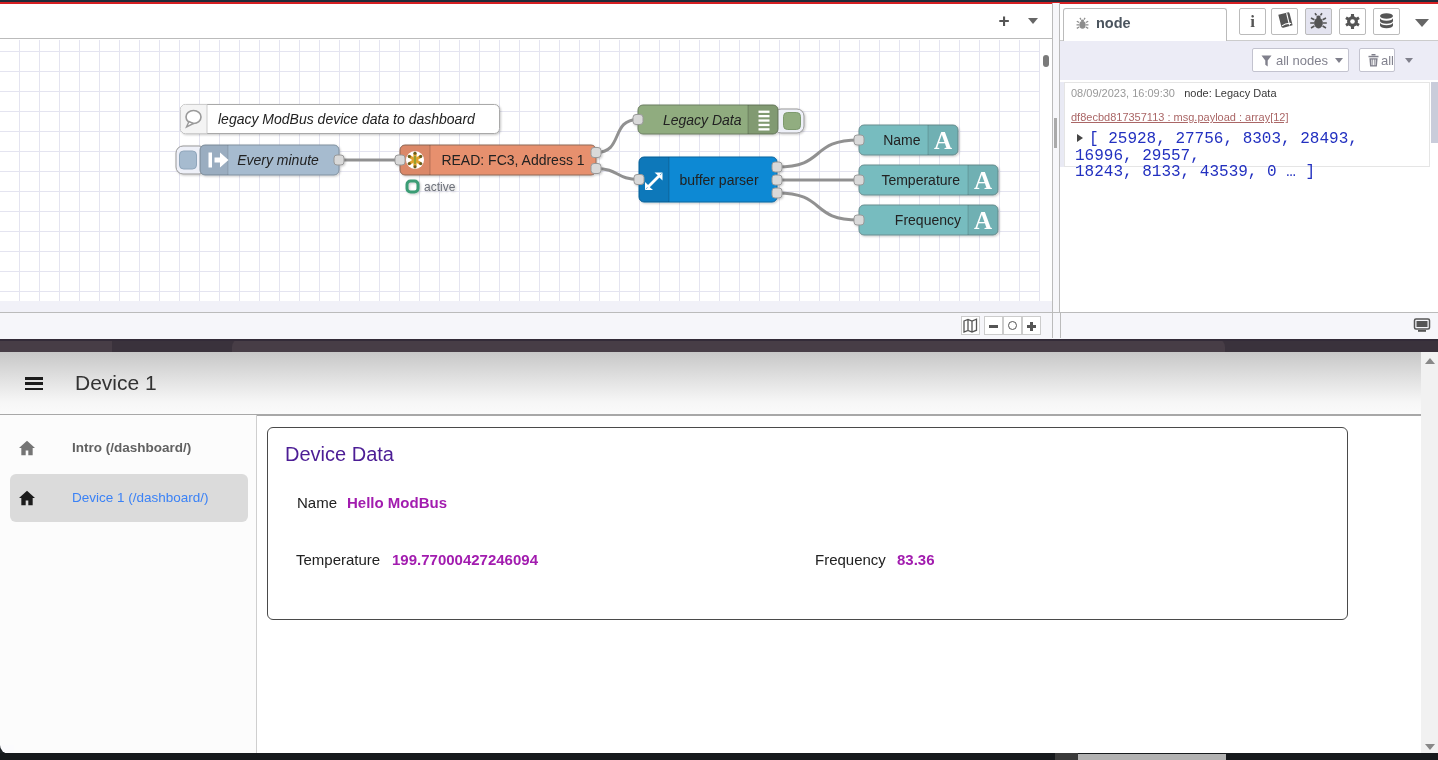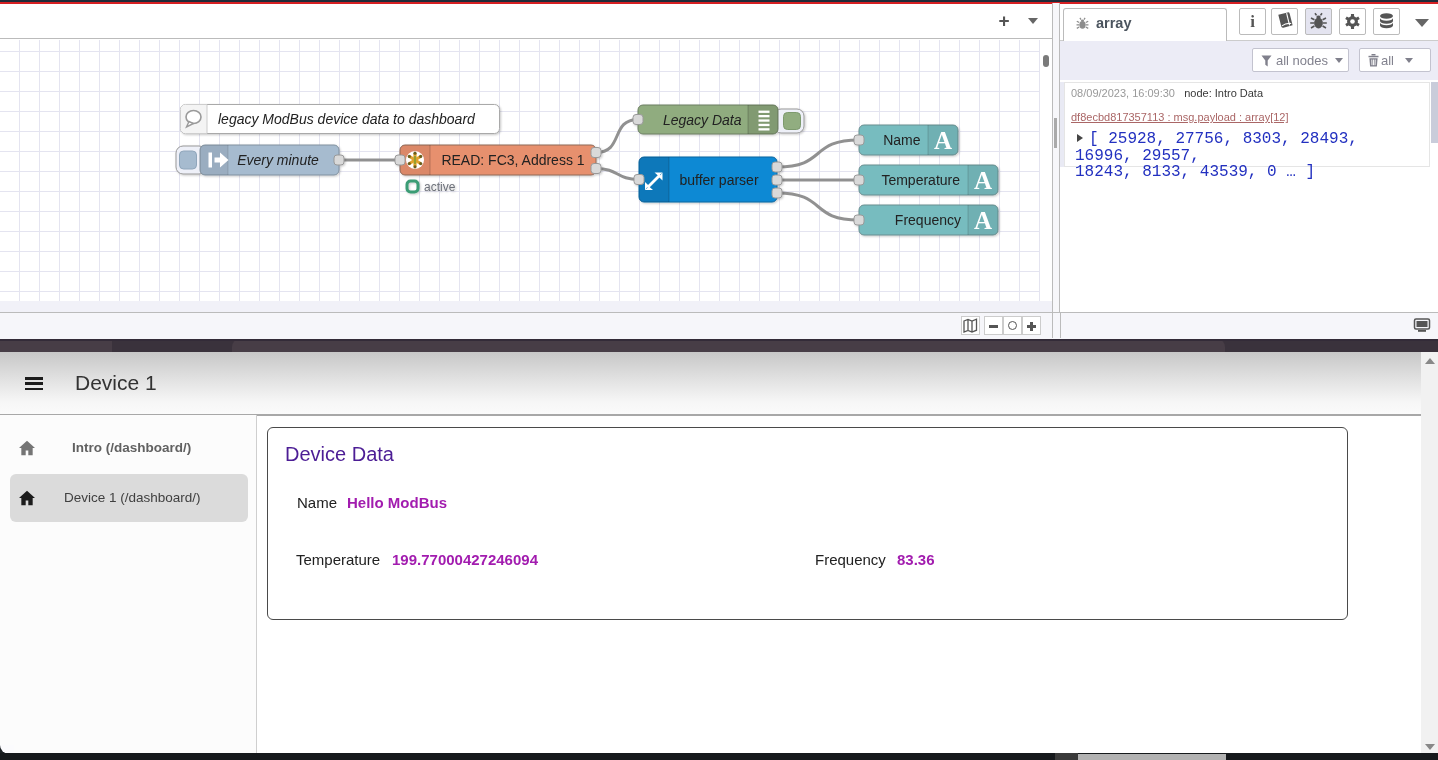--- a/index.html
+++ b/index.html
@@ -243,21 +243,21 @@
     </g>
   </g>
   </svg>
 
   <div class="abs" id="sash"></div>
   <div class="abs" style="left:1054px; top:118px; width:3px; height:30px; background:#aaa;"></div>
 
   <div class="abs" id="sb"></div>
   <div class="abs" id="sb-tabrow"></div>
   <div class="abs" id="sb-tab"></div>
-  <div class="abs" id="sb-tab-label">array</div>
+  <div class="abs" id="sb-tab-label">node</div>
   <div class="abs" id="sb-filter"></div>
   <div class="abs" id="sb-caret"></div>
   <svg class="abs" style="left:1076px; top:17px; z-index:3;" width="13" height="13" viewBox="0 0 20 19">
     <g fill="#8d8d8d">
       <ellipse cx="10" cy="11.5" rx="4.8" ry="6"></ellipse>
       <path d="M7.6 4.8 a2.7 2.7 0 0 1 4.8 0 l-0.6 1.6 h-3.6 z"></path>
     </g>
     <g stroke="#8d8d8d" stroke-width="1.9" fill="none">
       <path d="M5 8 L1.2 6 M5.2 11.5 H0.8 M5 15 L1.2 17"></path>
       <path d="M15 8 L18.8 6 M14.8 11.5 H19.2 M15 15 L18.8 17"></path>
@@ -304,41 +304,41 @@
         </g>
       </svg></div>
 
   <div class="abs f-btn" style="left:1252px; width:97px;">
     <svg style="position:absolute; left:8px; top:6px;" width="11" height="12" viewBox="0 0 11 12">
         <path d="M0.5 0.5 h10 l-3.8 5 v6 l-2.4 -1.7 v-4.3 z" fill="#80808c"></path>
       </svg>
     <span style="position:absolute; left:23px; top:1px;">all nodes</span>
     <span style="position:absolute; left:82px; top:9px; width:0; height:0; border-left:4.5px solid transparent; border-right:4.5px solid transparent; border-top:5.5px solid #80808c;"></span>
   </div>
-  <div class="abs f-btn" style="left:1359px; width:72px;">
+  <div class="abs f-btn" style="left:1359px; width:36px;">
     <svg style="position:absolute; left:8px; top:5px;" width="11" height="13" viewBox="0 0 11 13">
         <g fill="#80808c">
           <rect x="0.5" y="1.8" width="10" height="1.5"></rect>
           <rect x="3.5" y="0" width="4" height="1.5"></rect>
           <path d="M1.4 4.2 h8.2 l-0.7 8.3 h-6.8 z"></path>
           <g stroke="#fff" stroke-width="0.9">
             <line x1="3.8" y1="5.5" x2="4" y2="11.2"></line>
             <line x1="5.5" y1="5.5" x2="5.5" y2="11.2"></line>
             <line x1="7.2" y1="5.5" x2="7" y2="11.2"></line>
           </g>
         </g>
       </svg>
     <span style="position:absolute; left:21px; top:1px;">all</span>
     <span style="position:absolute; left:45px; top:9px; width:0; height:0; border-left:4.5px solid transparent; border-right:4.5px solid transparent; border-top:5.5px solid #80808c;"></span>
   </div>
 
   <div class="abs" id="sb-msgs"></div>
   <div class="abs" style="left:1060px; top:82px; width:4px; height:85px; background:#e9eaf4;"></div>
   <div class="abs" id="msg-block"></div>
-  <div class="abs" id="msg-meta">08/09/2023, 16:09:30&nbsp;&nbsp; <b>node: Intro Data</b></div>
+  <div class="abs" id="msg-meta">08/09/2023, 16:09:30&nbsp;&nbsp; <b>node: Legacy Data</b></div>
   <div class="abs" id="msg-path">df8ecbd817357113 : msg.payload : array[12]</div>
   <div class="abs" id="msg-arrow"></div>
   <div class="abs" id="msg-payload"><span style="padding-left:14px;"></span>[ 25928, 27756, 8303, 28493, 16996, 29557,<br>18243, 8133, 43539, 0 … ]</div>
   <div class="abs" id="sb-thumb"></div>
 
   <div class="abs" id="footer"></div>
   <div class="abs" id="footer-sash-l"></div>
   <div class="abs" id="footer-sash-r"></div>
   <div class="abs z-btn" style="left:961px;"><svg width="17" height="17" viewBox="0 0 17 17">
         <path d="M2 4 l4 -1.6 4 1.6 4.5 -1.8 v11 l-4.5 1.8 -4 -1.6 -4 1.6 v-11 z M6 2.6 v11 M10 4.2 v11" fill="none" stroke="#555" stroke-width="1.3"></path>
@@ -375,21 +375,21 @@
   <div class="abs" id="dash-title">Device 1</div>
   <div class="abs" id="dash-side"></div>
   <div class="abs" id="menu-sel"></div>
   <svg class="abs" style="left:18px; top:440px;" width="18" height="16" viewBox="0 0 24 22">
       <path d="M12 1 L1 11 h3.2 v10 h6 v-6.5 h3.6 v6.5 h6 v-10 H23 Z" fill="#757575"></path>
     </svg>
   <div class="menu-item" style="left:72px; top:440px;font-weight:bold;">Intro (/dashboard/)</div>
   <svg class="abs" style="left:18px; top:490px;" width="18" height="16" viewBox="0 0 24 22">
       <path d="M12 1 L1 11 h3.2 v10 h6 v-6.5 h3.6 v6.5 h6 v-10 H23 Z" fill="#1c1c1c"></path>
     </svg>
-  <div class="menu-item" style="left:64px; top:490px; color:#404040;">Device 1 (/dashboard/)</div>
+  <div class="menu-item" style="left:72px; top:490px; color:#3b82f6;">Device 1 (/dashboard/)</div>
   <div class="abs" id="card"></div>
   <div class="abs" id="card-title">Device Data</div>
   <div class="abs lbl" style="left:297px; top:494px;">Name</div>
   <div class="abs val" style="left:347px; top:494px;">Hello ModBus</div>
   <div class="abs lbl" style="left:296px; top:551px;">Temperature</div>
   <div class="abs val" style="left:392px; top:551px;">199.77000427246094</div>
   <div class="abs lbl" style="left:815px; top:551px;">Frequency</div>
   <div class="abs val" style="left:897px; top:551px;">83.36</div>
   <div class="abs" id="scrollbar"></div>
   <div class="abs scroll-arrow" style="top:358px; border-bottom:6px solid #888;"></div>

